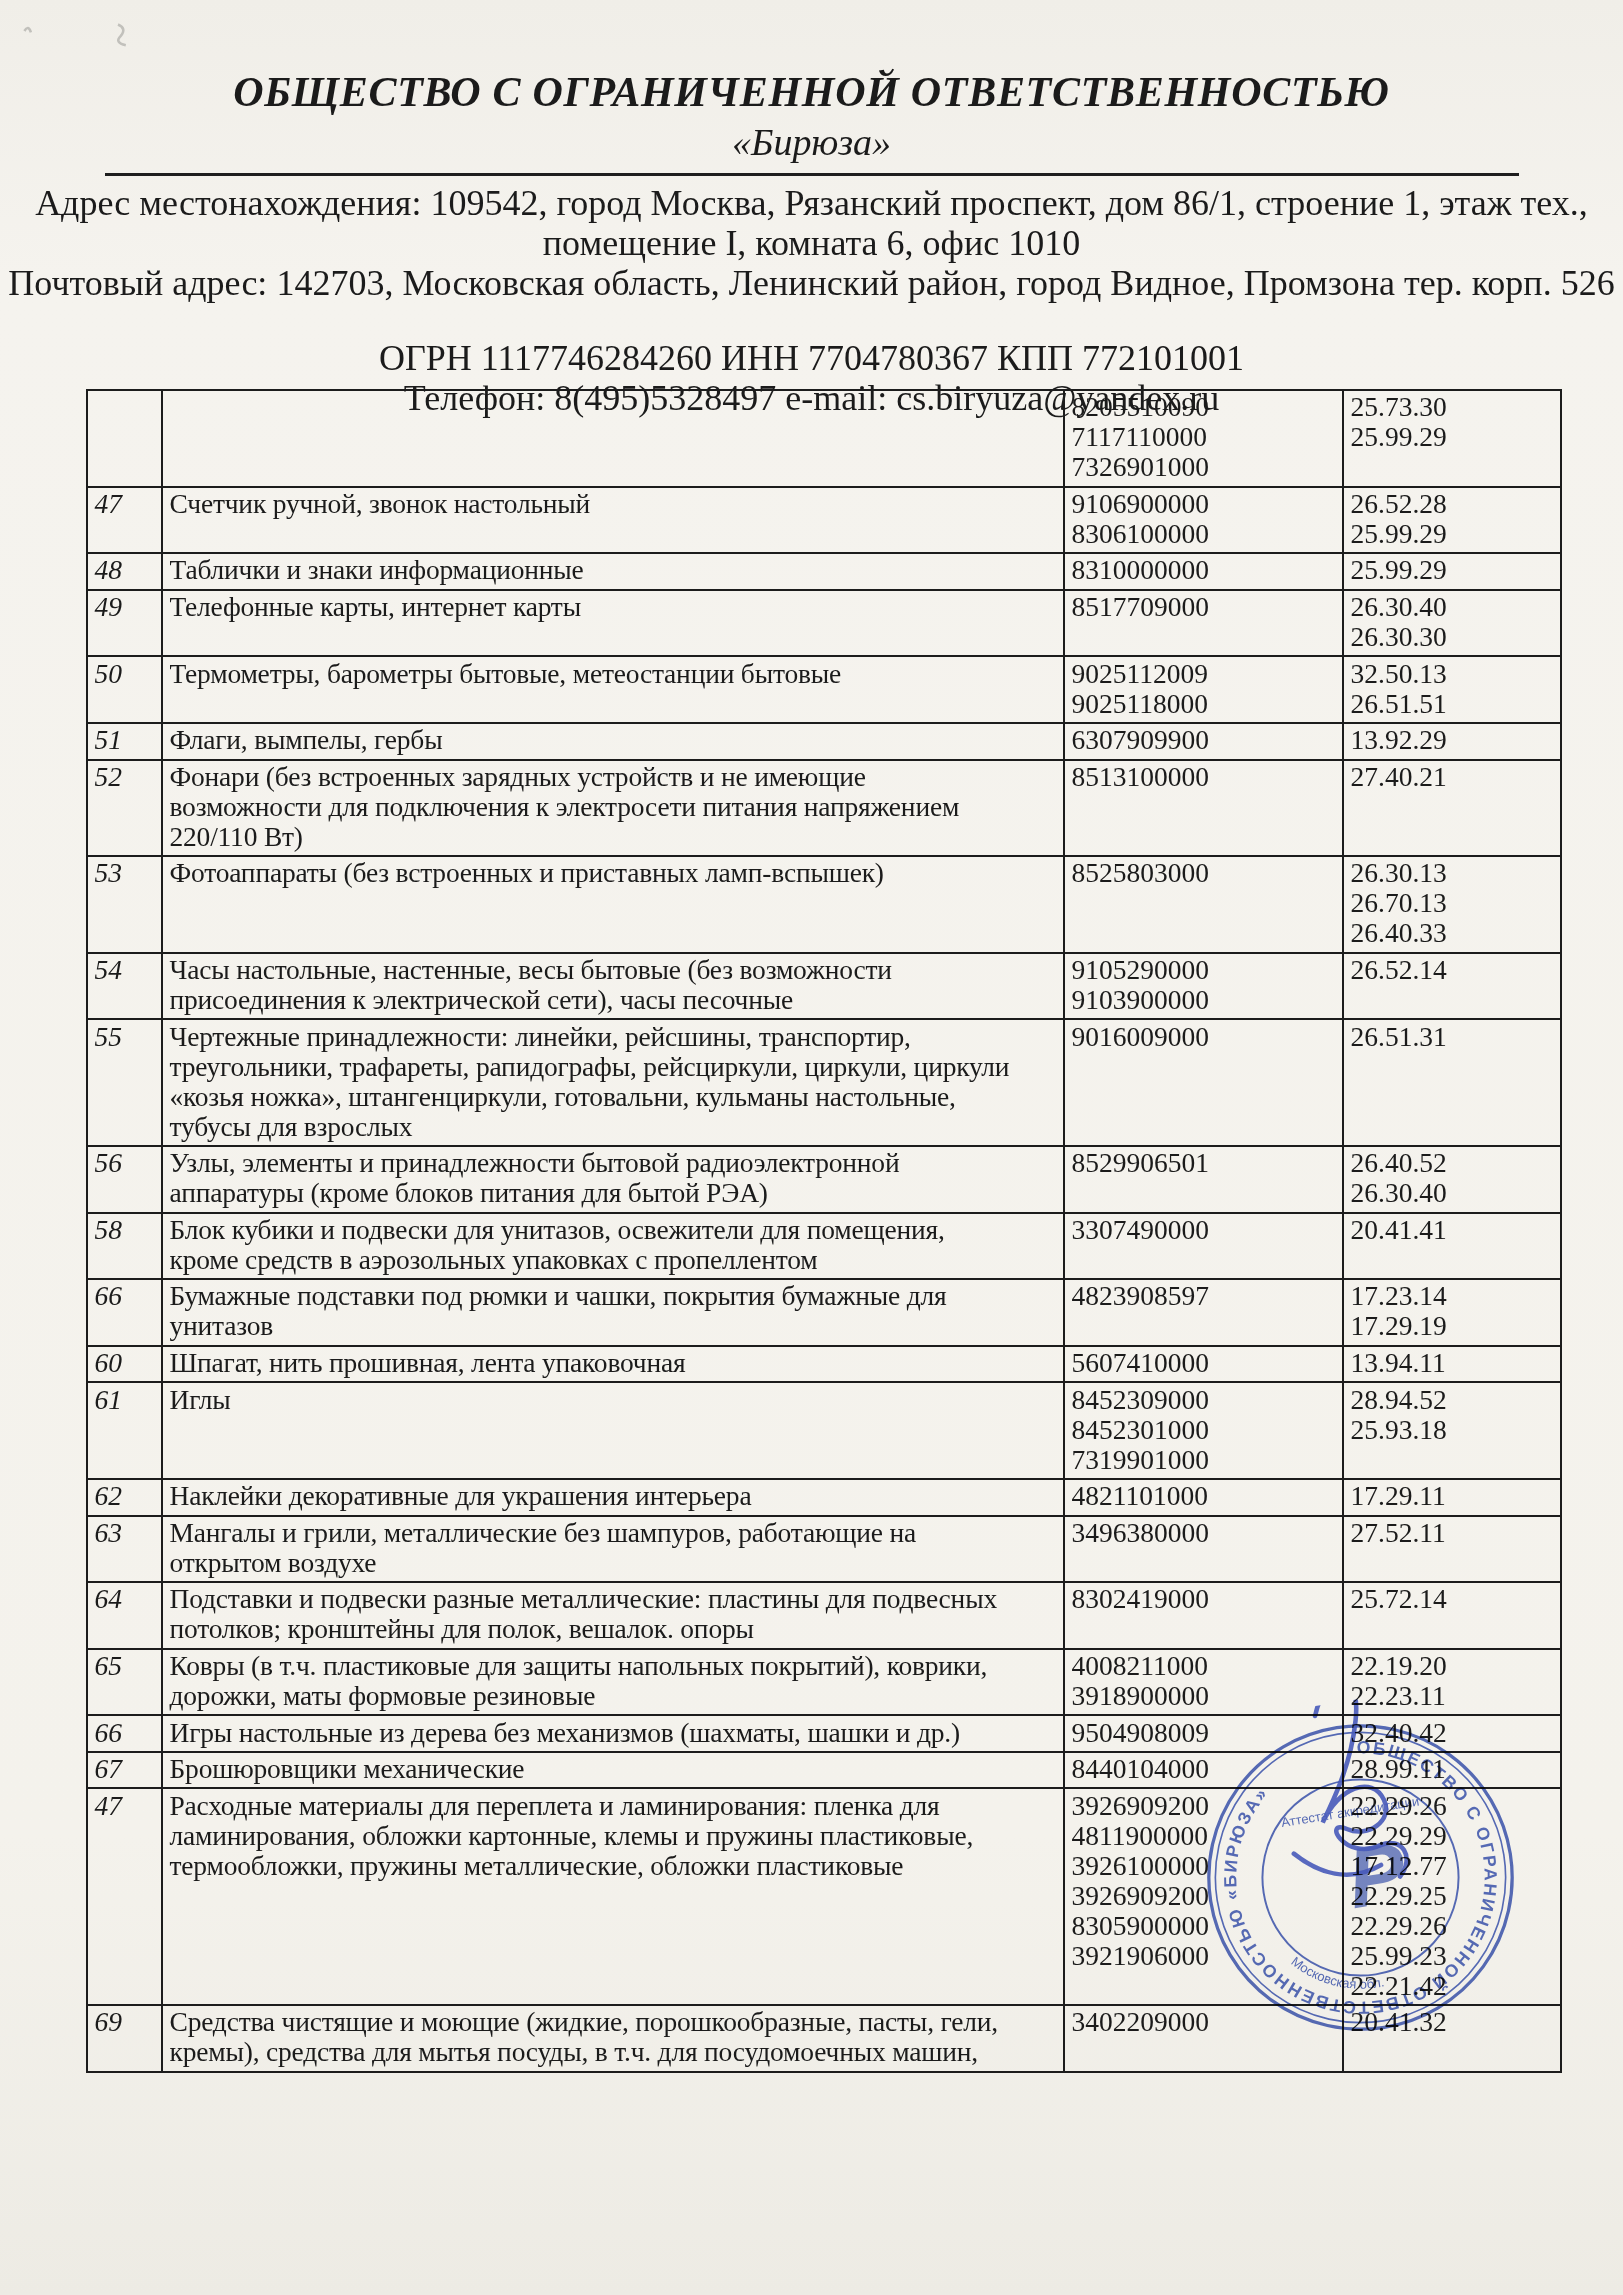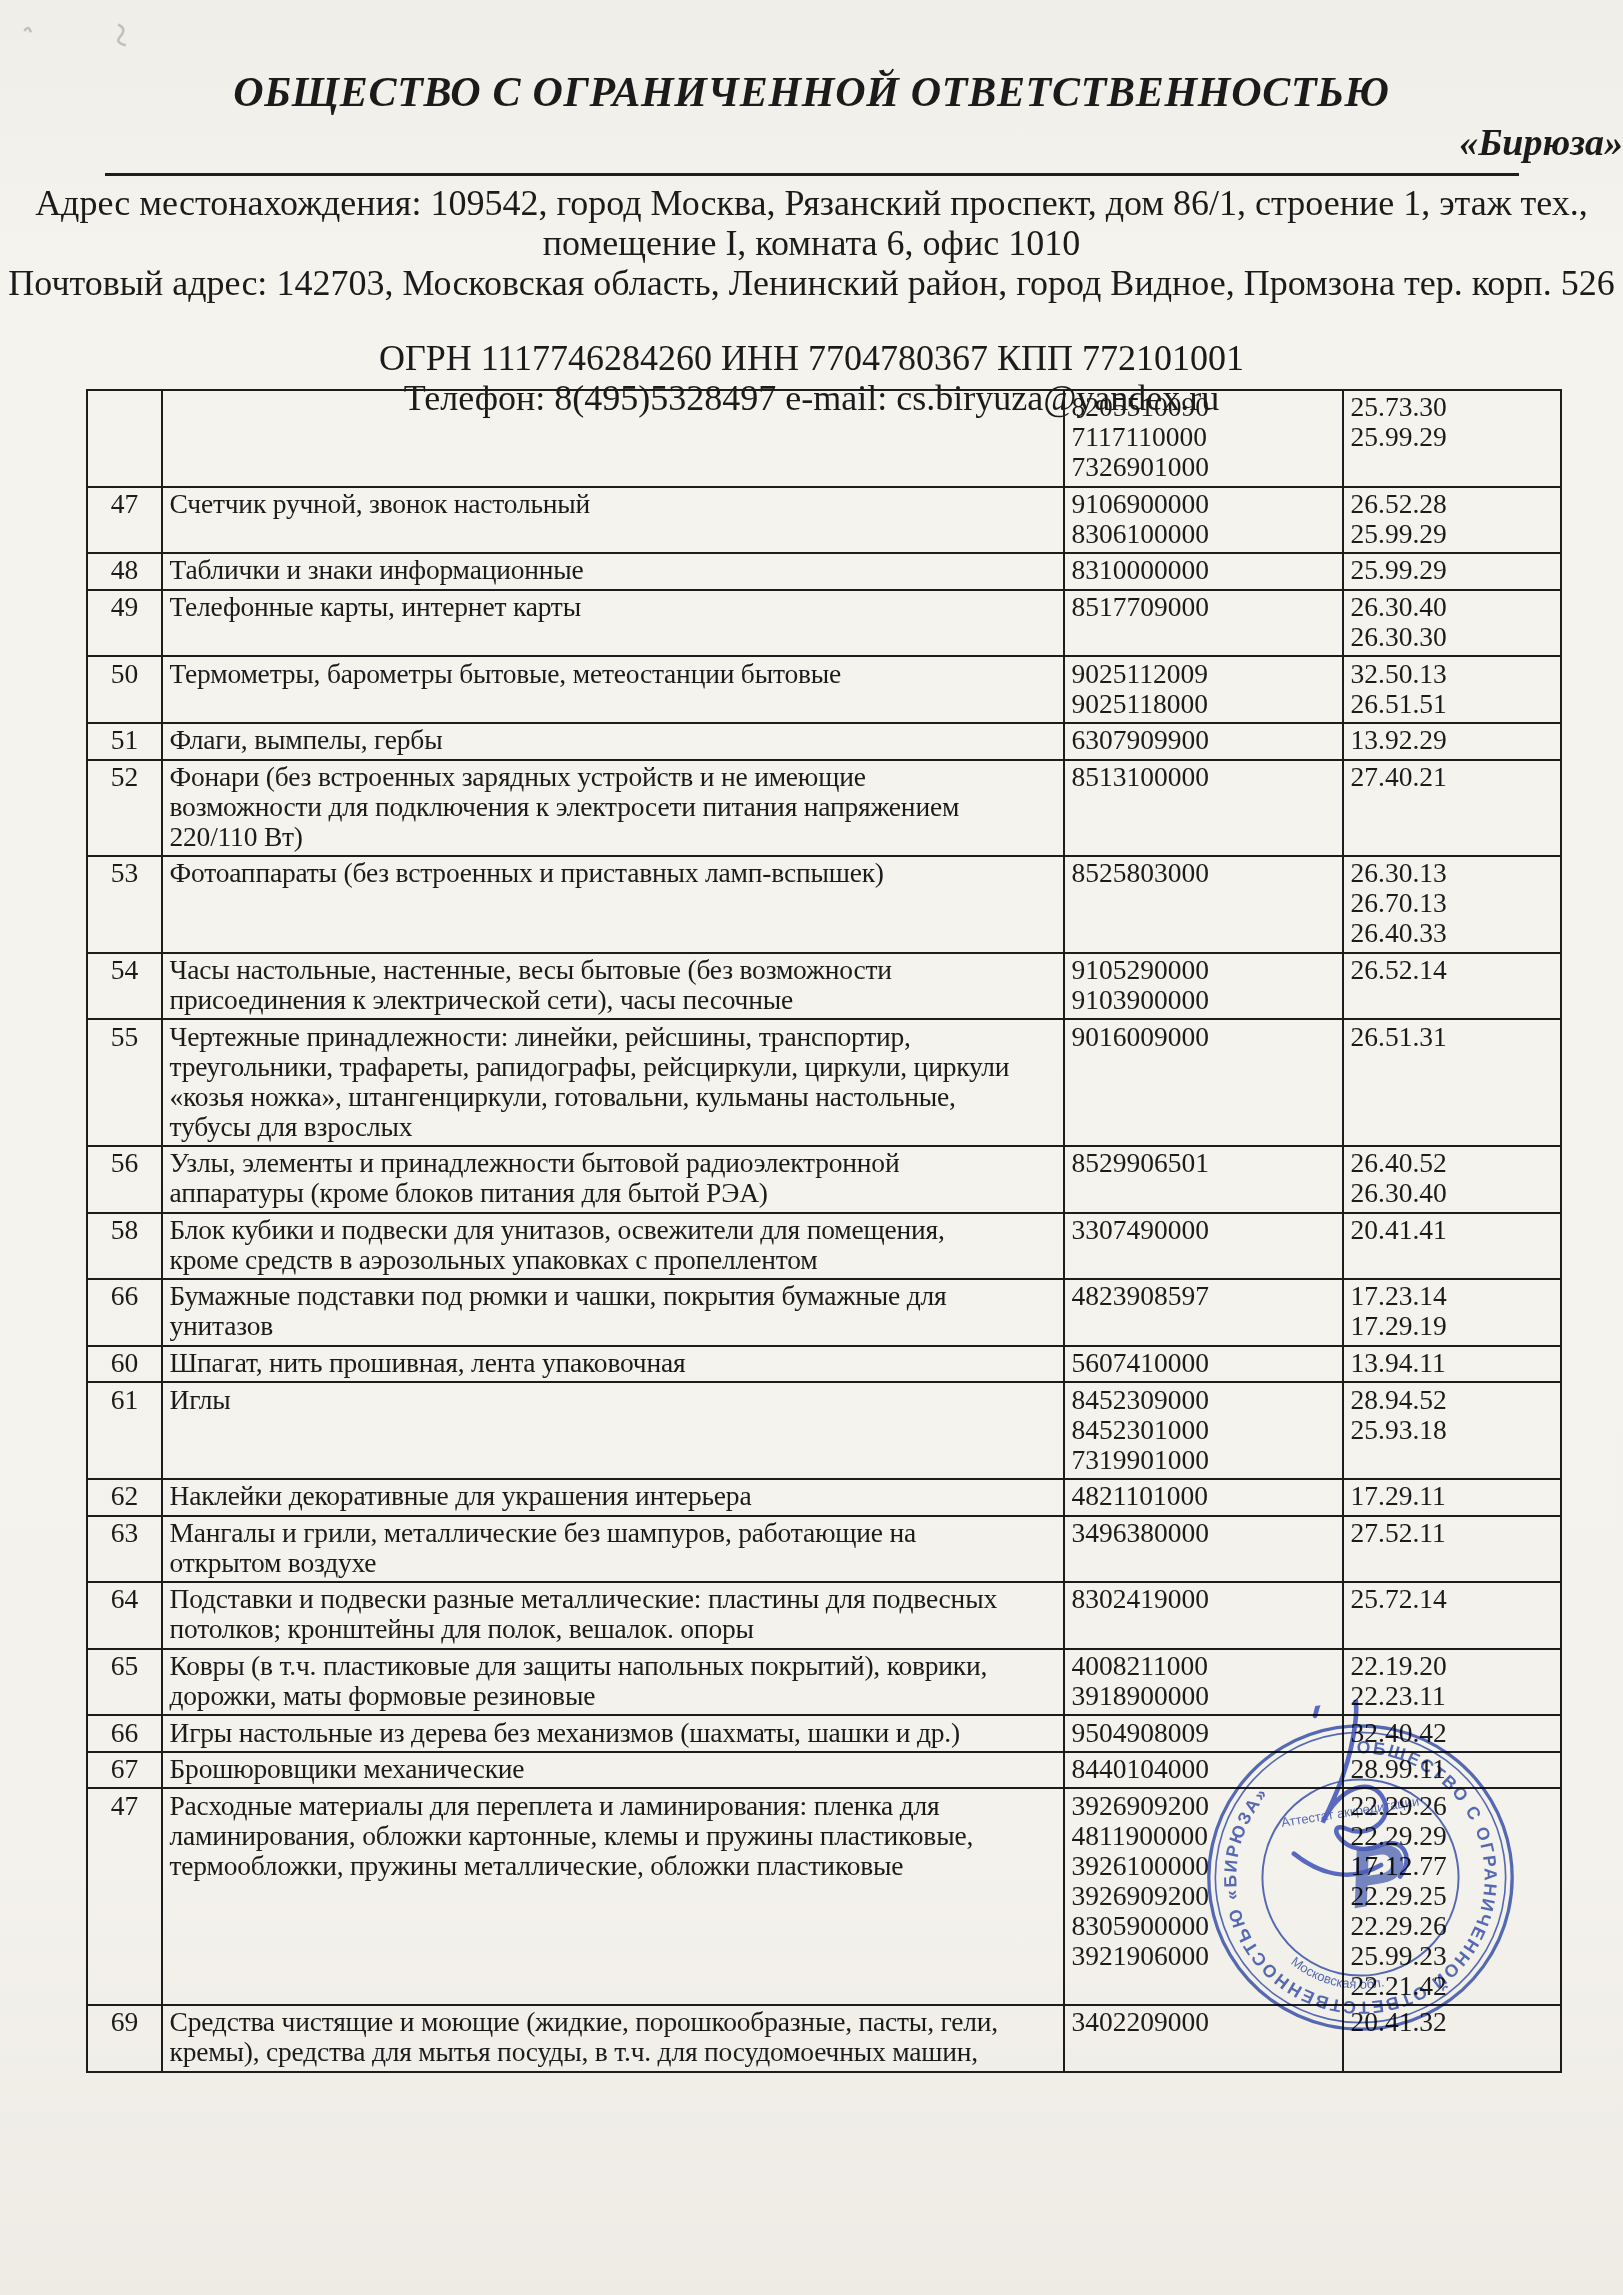--- a/index.html
+++ b/index.html
@@ -7,34 +7,34 @@
     position:relative;
     width:1623px;height:2295px;
     margin:0 auto;
     background:linear-gradient(180deg,#f0eee8 0%,#f5f3ee 12%,#f4f2ec 80%,#edebe4 100%);
     font-family:"Liberation Serif","DejaVu Serif",serif;
     color:#1b1b1b;
     overflow:hidden;
   }
   .header{padding-top:68px;text-align:center;}
   .title1{font-size:42px;font-weight:bold;font-style:italic;letter-spacing:0.7px;}
-  .title2{font-size:38px;font-weight:bold;font-style:italic;margin-top:3.9px;text-align:right;}
+  .title2{font-size:38px;font-weight:normal;font-style:italic;margin-top:3.9px;}
   .rule{width:1414px;margin:9.2px auto 6.5px auto;border-bottom:3.9px solid #1e1e1e;}
   .addr{font-size:36px;line-height:1.12;white-space:pre-line;}
   .gap-top{margin-top:34px;}
   .table-wrap{position:absolute;left:86px;top:389px;}
   table.doc-table{border-collapse:collapse;table-layout:fixed;width:1414px;}
   table.doc-table td{
     border:2px solid #1c1c1c;
     font-size:27.5px;line-height:30px;
     padding:1.3px 6.5px 3.3px 6.5px;
     vertical-align:top;white-space:pre-line;
     overflow:hidden;
   }
-  td.col-num{width:60px;text-align:center;}
+  td.col-num{width:60px;font-style:italic;}
   td.col-name{width:887px;letter-spacing:-0.2px;}
   td.col-codes{width:264px;}
   td.col-okpd{width:203px;}
   .stamp{
     position:absolute;left:1184px;top:1701px;
     transform:rotate(-9deg);
     mix-blend-mode:multiply;
     opacity:0.85;
   }
   .stamp .ink{stroke:var(--stamp-color,#3b55b8);fill:none;}

